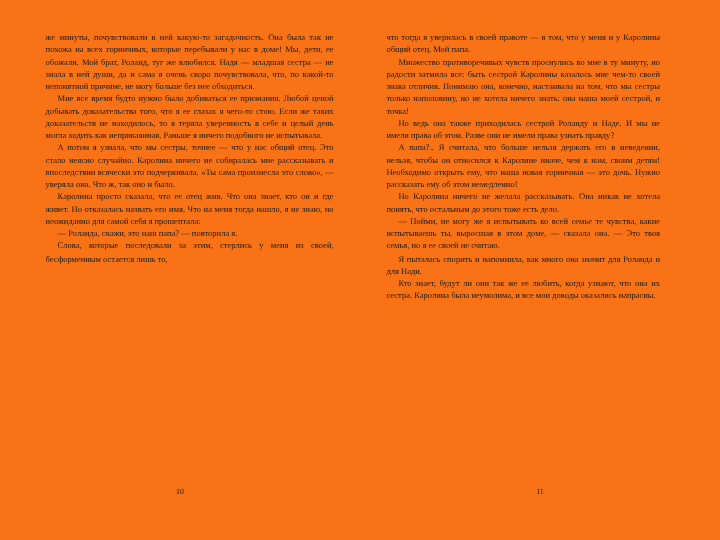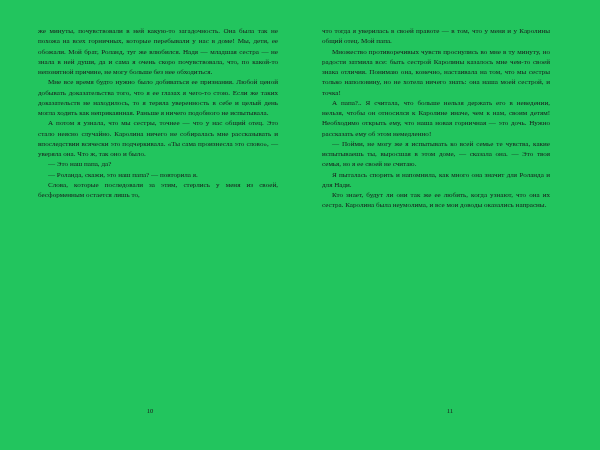--- a/index.html
+++ b/index.html
@@ -10,21 +10,21 @@
   body {
     width: 600px;
     height: 450px;
     overflow: hidden;
     font-family: "Liberation Serif", serif;
   }
   .spread {
     position: relative;
     width: 600px;
     height: 450px;
-    background: #22c55e;
+    background: #f97316;
     display: flex;
     box-sizing: border-box;
   }
   .page {
     position: relative;
     width: 300px;
     height: 450px;
     box-sizing: border-box;
   }
   .page-left {
@@ -67,32 +67,34 @@
 </head>
 <body>
 
 <div class="spread">
 
   <div class="page page-left">
     <div class="text-col">
       <p class="noindent">же минуты, почувствовали в ней какую-то загадочность. Она была так не похожа на всех горничных, которые перебывали у нас в доме! Мы, дети, ее обожали. Мой брат, Роланд, туг же влюбился. Надя — младшая сестра — не знала в ней души, да и сама я очень скоро почувствовала, что, по какой-то непонятной причине, не могу больше без нее обходиться.</p>
       <p>Мне все время будто нужно было добиваться ее признания. Любой ценой добывать доказательства того, что я ее глазах я чего-то стою. Если же таких доказательств не находилось, то я теряла уверенность в себе и целый день могла ходить как неприкаянная. Раньше я ничего подобного не испытывала.</p>
       <p>А потом я узнала, что мы сестры, точнее — что у нас общий отец. Это стало неясно случайно. Каролина ничего не собиралась мне рассказывать и впоследствии всячески это подчеркивала. «Ты сама произнесла это слово», — уверяла она. Что ж, так оно и было.</p>
-      <p>— Это наш папа, да?</p>
+      <p>Каролина просто сказала, что ее отец жив. Что она знает, кто он и где живет. Но отказалась назвать его имя. Что на меня тогда нашло, я не знаю, но неожиданно для самой себя я прошептала:</p>
       <p>— Роланда, скажи, это наш папа? — повторила я.</p>
       <p>Слова, которые последовали за этим, стерлись у меня из своей, бесформенным остается лишь то,</p>
     </div>
     <div class="folio">10</div>
   </div>
 
   <div class="page page-right">
     <div class="text-col">
       <p class="noindent">что тогда я уверилась в своей правоте — в том, что у меня и у Каролины общий отец. Мой папа.</p>
       <p>Множество противоречивых чувств проснулись во мне в ту минуту, но радости затмила все: быть сестрой Каролины казалось мне чем-то своей знака отличия. Понимаю она, конечно, настаивала на том, что мы сестры только наполовину, но не хотела ничего знать: она наша моей сестрой, и точка!</p>
+      <p>Но ведь она также приходилась сестрой Роланду и Наде. И мы не имели права об этом. Разве они не имели права узнать правду?</p>
       <p>А папа?.. Я считала, что больше нельзя держать его в неведении, нельзя, чтобы он относился к Каролине иначе, чем к нам, своим детям! Необходимо открыть ему, что наша новая горничная — это дочь. Нужно рассказать ему об этом немедленно!</p>
+      <p>Но Каролина ничего не желала рассказывать. Она никак не хотела понять, что остальным до этого тоже есть дело.</p>
       <p>— Пойми, не могу же я испытывать ко всей семье те чувства, какие испытываешь ты, выросшая в этом доме, — сказала она. — Это твоя семья, но я ее своей не считаю.</p>
       <p>Я пыталась спорить и напомнила, как много она значит для Роланда и для Нади.</p>
       <p>Кто знает, будут ли они так же ее любить, когда узнают, что она их сестра. Каролина была неумолима, и все мои доводы оказались напрасны.</p>
     </div>
     <div class="folio">11</div>
   </div>
 
   <div class="gutter"></div>
 </div>
 

